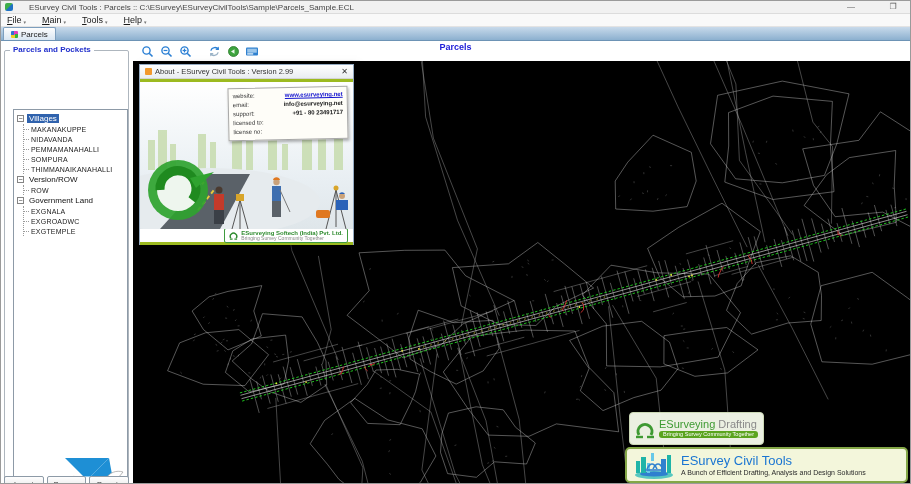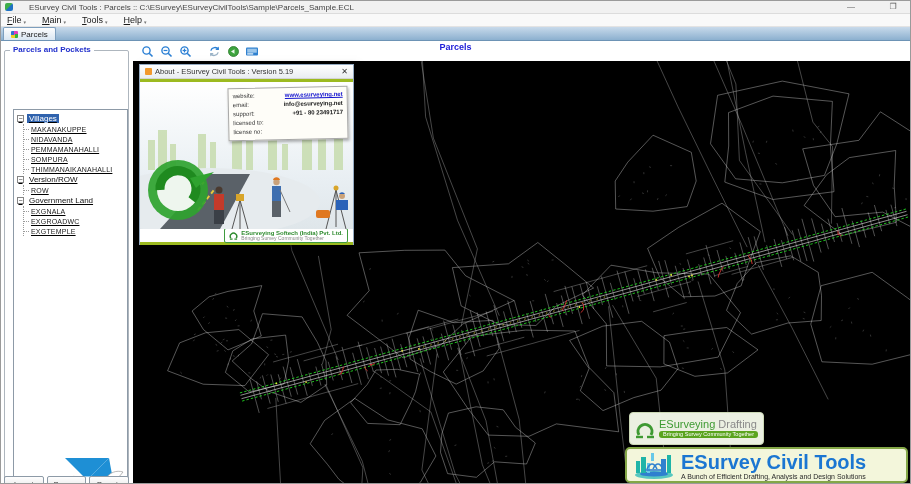--- a/index.html
+++ b/index.html
@@ -24,21 +24,21 @@
 
   
   .toolbar{position:absolute;top:43px;left:139px;height:15px;display:flex;align-items:center;gap:5px;z-index:5;}
   .tool{width:14px;height:14px;display:flex;align-items:center;justify-content:center;cursor:pointer;}
   .tool-gap{width:5px;}
 
   
   .groupbox{position:absolute;top:49px;left:3px;width:125px;height:432px;border:1px solid #aeb6be;border-radius:2px;box-sizing:border-box;}
   .group-label{position:absolute;top:44px;left:9px;background:#fff;padding:0 3px;font-size:8px;font-weight:bold;color:#2230cc;z-index:2;white-space:nowrap;}
   .tree-panel{position:absolute;top:58px;left:8px;width:115px;height:410px;border:1px solid #8d9aa7;background:#fff;box-sizing:border-box;overflow:hidden;}
-  .tree{padding:3px 0 0 3px;font-size:8px;text-decoration:underline;}
+  .tree{padding:3px 0 0 3px;font-size:8px;}
   .tree-root-row{display:flex;align-items:center;gap:3px;height:11px;}
   .expander{width:7px;height:7px;box-sizing:border-box;border:1px solid #848484;background:#fff;color:#333;font-size:7px;line-height:5px;text-align:center;flex:0 0 auto;}
   .tree-label{padding:0 2px;color:#111;white-space:nowrap;}
   .tree-label.selected{background:#2f62ad;color:#fff;}
   .tree-children{margin-left:6px;border-left:1px dotted #9a9a9a;}
   .tree-child-row{display:flex;align-items:center;height:10px;}
   .tick{width:5px;border-top:1px dotted #9a9a9a;margin-right:2px;flex:0 0 auto;}
   .tree-child-label{color:#222;white-space:nowrap;font-size:7px;letter-spacing:0.2px;}
   .client-logo{position:absolute;right:2px;bottom:2px;}
   .btn-row{position:absolute;top:475px;left:3px;width:125px;display:flex;gap:3px;}
@@ -69,21 +69,21 @@
 
   
   .softech-box{position:absolute;left:628px;top:411px;width:135px;height:33px;background:rgba(243,248,233,0.97);border:1px solid #ccd9b6;border-radius:4px;z-index:20;display:flex;align-items:center;gap:4px;padding:0 5px;box-sizing:border-box;}
   .softech-text{display:flex;flex-direction:column;gap:1px;}
   .softech-line1{font-size:11px;line-height:1;}
   .softech-green{color:#3e9a33;text-align:right;}
   .softech-gray{color:#8a8a8a;}
   .softech-tagline{align-self:flex-start;background:#5aa41e;color:#fff;font-size:5.5px;line-height:1.4;padding:0 4px;border-radius:3px;white-space:nowrap;}
   .civil-box{position:absolute;left:624px;top:446px;width:283px;height:36px;background:#f3f6db;border:2px solid #84a747;border-radius:5px;z-index:20;display:flex;align-items:center;gap:6px;padding:0 6px;box-sizing:border-box;}
   .civil-text{display:flex;flex-direction:column;}
-  .civil-title{font-size:20px;font-weight:bold;color:#1b76d2;line-height:1.1;}
+  .civil-title{font-size:13px;font-weight:normal;color:#1b76d2;line-height:1.1;}
   .civil-subtitle{font-size:7px;color:#2a2a2a;}
 </style>
 </head>
 <body>
 
 <div id="app">
 
   <div class="titlebar">
     <div class="app-icon"></div>
     <div class="titlebar-title">ESurvey Civil Tools : Parcels :: C:\ESurvey\ESurveyCivilTools\Sample\Parcels_Sample.ECL</div>
@@ -273,21 +273,21 @@
         <circle cx="446.4" cy="246.0" r="0.9" fill="#e8e838"></circle>
         <circle cx="559.0" cy="214.5" r="0.9" fill="#e8e838"></circle>
         <circle cx="269.1" cy="289.8" r="0.9" fill="#e8e838"></circle>
         <circle cx="143.4" cy="322.4" r="0.9" fill="#e8e838"></circle>
       </svg>
   </div>
 
   <div class="dialog">
     <div class="dialog-titlebar">
       <div class="dialog-icon"></div>
-      <div class="dialog-title">About - ESurvey Civil Tools : Version 5.19</div>
+      <div class="dialog-title">About - ESurvey Civil Tools : Version 2.99</div>
       <div class="dialog-close">✕</div>
     </div>
     <div class="green-bar"></div>
     <div class="dialog-body">
 
       <svg width="213" height="147" viewBox="0 0 213 147" style="position:absolute;top:0;left:0;">
         <rect x="0" y="0" width="213" height="147" fill="none"></rect>
         <g fill="#c7dcae" opacity="0.85">
           <rect x="8" y="58" width="7" height="30"></rect>
             <rect x="18" y="48" width="9" height="40"></rect>

